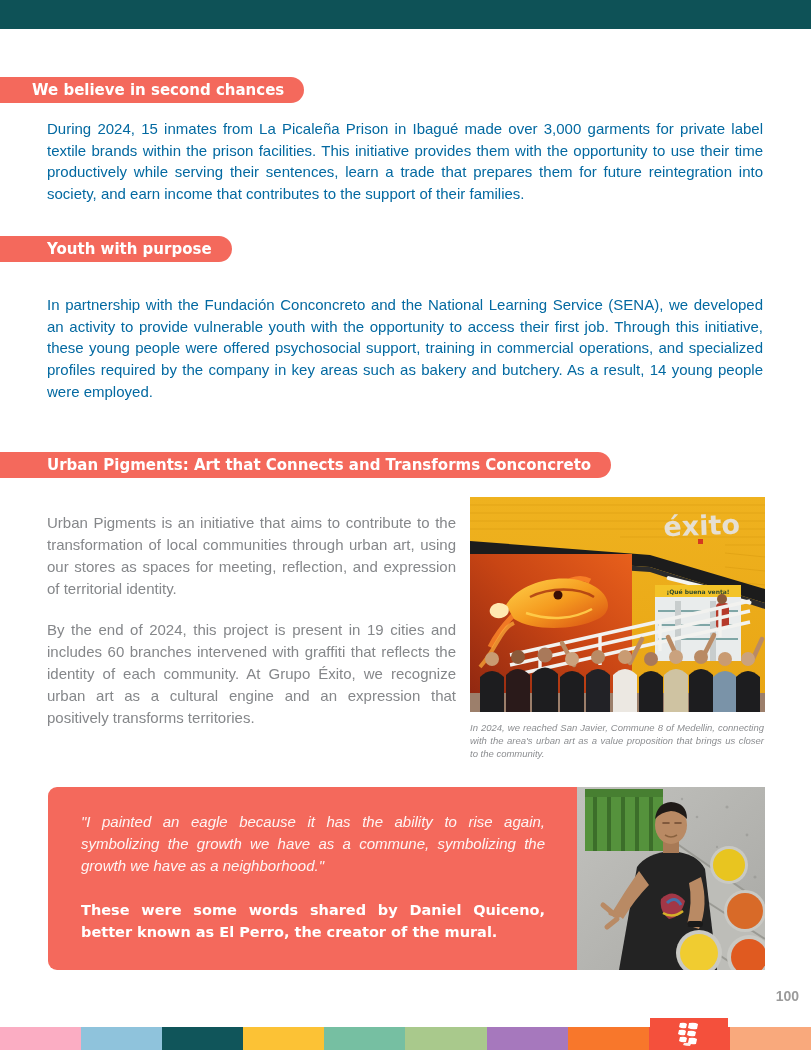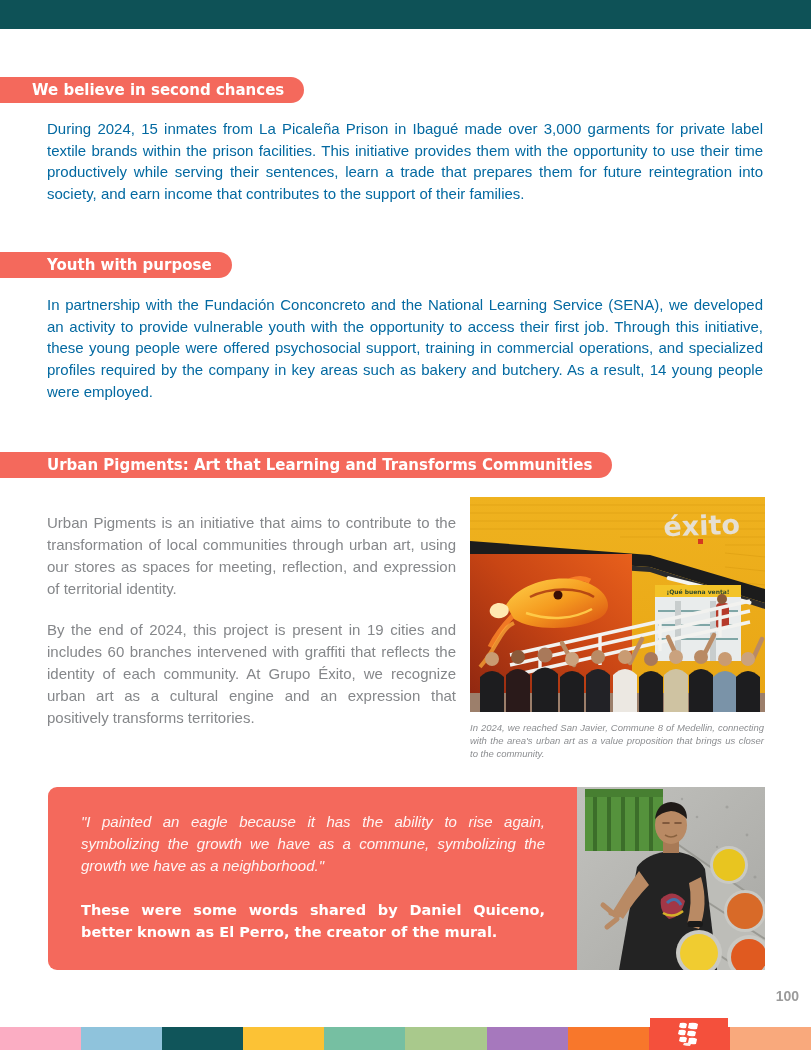--- a/index.html
+++ b/index.html
@@ -55,27 +55,27 @@
 </head>
 <body>
 
 <div class="abs top-bar"></div>
 
 <div class="abs pill" style="top:77px;padding-left:32px;">
   <span>We believe in second chances</span>
 </div>
 <div class="abs para" style="top:118px;">During 2024, 15 inmates from La Picaleña Prison in Ibagué made over 3,000 garments for private label textile brands within the prison facilities. This initiative provides them with the opportunity to use their time productively while serving their sentences, learn a trade that prepares them for future reintegration into society, and earn income that contributes to the support of their families.</div>
 
-<div class="abs pill" style="top:252px;">
+<div class="abs pill" style="top:236px;">
   <span>Youth with purpose</span>
 </div>
 <div class="abs para" style="top:294px;">In partnership with the Fundación Conconcreto and the National Learning Service (SENA), we developed an activity to provide vulnerable youth with the opportunity to access their first job. Through this initiative, these young people were offered psychosocial support, training in commercial operations, and specialized profiles required by the company in key areas such as bakery and butchery. As a result, 14 young people were employed.</div>
 
 <div class="abs pill" style="top:452px;">
-  <span>Urban Pigments: Art that Learning and Transforms Communities</span>
+  <span>Urban Pigments: Art that Connects and Transforms Conconcreto</span>
 </div>
 
 <div class="abs" style="left:47px;top:496px;width:409px;">
   <p class="col-para">Urban Pigments is an initiative that aims to contribute to the transformation of local communities through urban art, using our stores as spaces for meeting, reflection, and expression of territorial identity.</p>
   <p class="col-para">By the end of 2024, this project is present in 19 cities and includes 60 branches intervened with graffiti that reflects the identity of each community. At Grupo Éxito, we recognize urban art as a cultural engine and an expression that positively transforms territories.</p>
 </div>
 
 <div class="abs photo-frame" style="left:470px;top:497px;width:295px;height:215px;">
   <svg width="295" height="215" viewBox="0 0 295 215" xmlns="http://www.w3.org/2000/svg">
     <defs>

